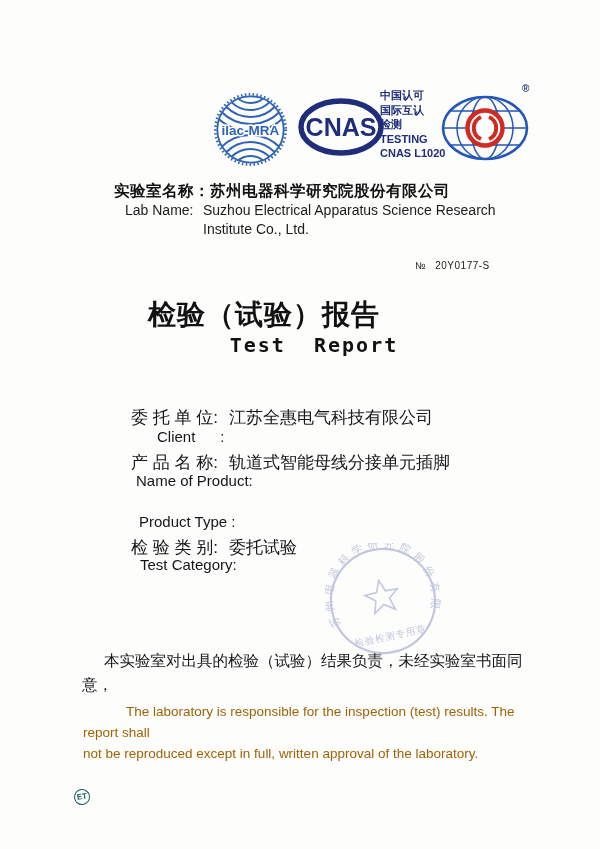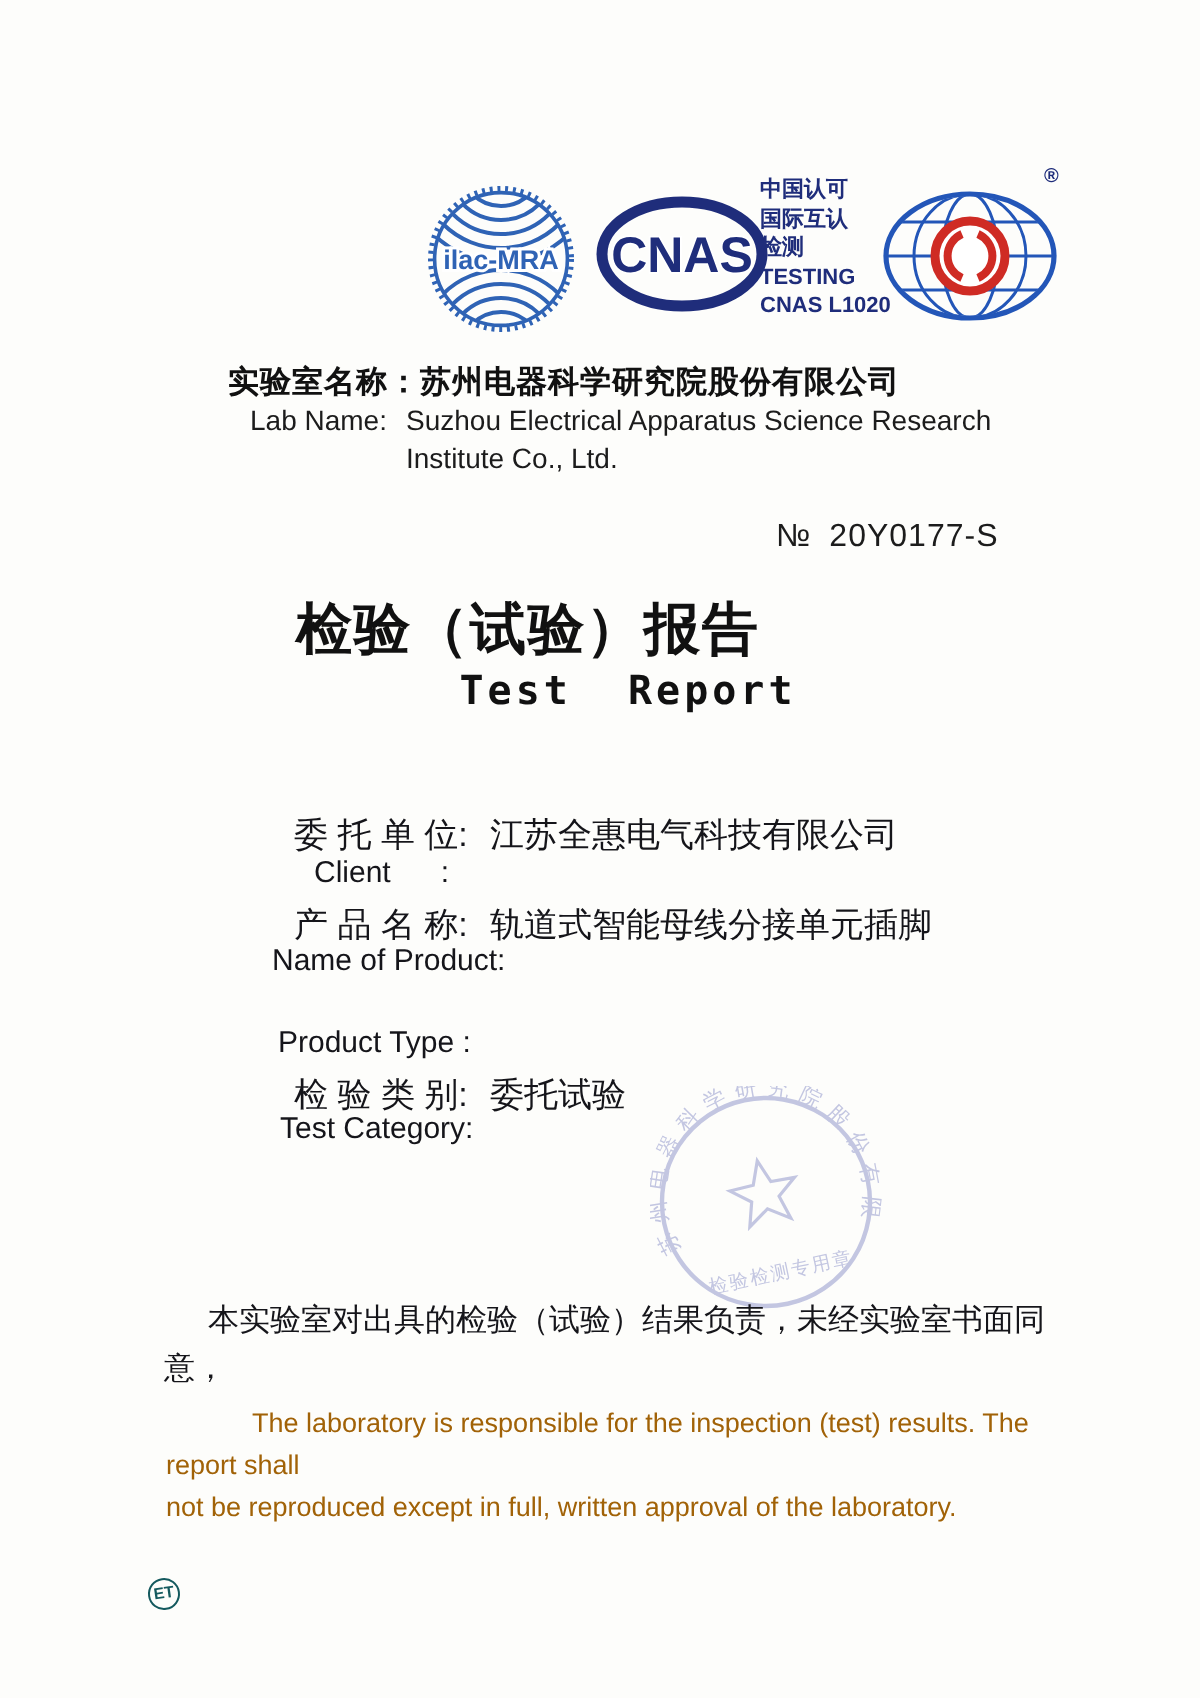--- a/index.html
+++ b/index.html
@@ -20,31 +20,31 @@
 
   
   .lab-cn{position:absolute;left:114px;top:181px;font-family:"DejaVu Sans","Liberation Sans",sans-serif;
           font-weight:bold;font-size:15.5px;letter-spacing:.5px;color:#111;}
   .serif{font-family:Liberation Sans, sans-serif;}
   .lab-en-label{position:absolute;left:125px;top:202px;font-size:14px;}
   .lab-en-1{position:absolute;left:203px;top:202px;font-size:14px;}
   .lab-en-2{position:absolute;left:203px;top:221px;font-size:14px;}
 
   
-  .report-no{position:absolute;left:388px;top:260px;font-size:16px;letter-spacing:.5px;}
+  .report-no{position:absolute;left:415px;top:260px;font-size:10px;letter-spacing:.5px;}
   .report-no .num{margin-left:9px;}
   .title-cn{position:absolute;left:0;top:296px;width:500px;text-align:center;}
   .title-cn span{position:relative;left:14px;font-family:"DejaVu Sans","Liberation Sans",sans-serif;
                  font-weight:bold;font-size:28px;letter-spacing:1px;color:#111;}
   .title-en{position:absolute;left:0;top:333px;width:600px;text-align:center;}
   .title-en span{position:relative;left:14px;font-family:"DejaVu Sans Mono","Liberation Mono",monospace;
                  font-weight:bold;font-size:20px;letter-spacing:2px;white-space:pre;color:#111;}
 
   
-  .frow{position:absolute;left:16px;width:532px;height:22px;}
+  .frow{position:absolute;left:0;width:532px;height:22px;}
   .fl{position:absolute;left:131px;font-size:17px;white-space:pre;color:#15151a;}
   .fv{position:absolute;left:229px;font-size:17px;color:#15151a;}
   .fen{position:absolute;font-size:15px;white-space:pre;color:#15151a;}
 
   
   .stamp{position:absolute;left:325px;top:543px;}
 
   
   .footer-cn{position:absolute;left:82px;top:649px;width:462px;font-size:15.5px;
              line-height:24px;color:#15151a;}

